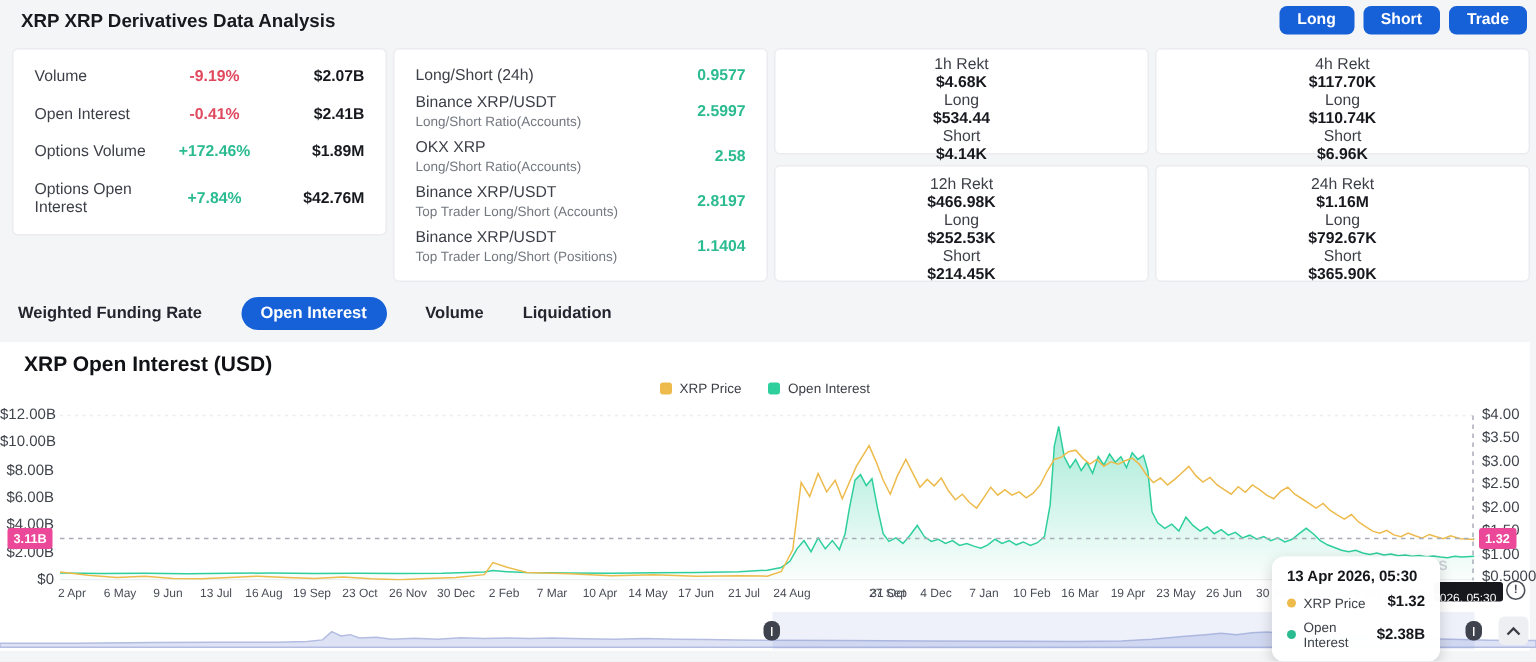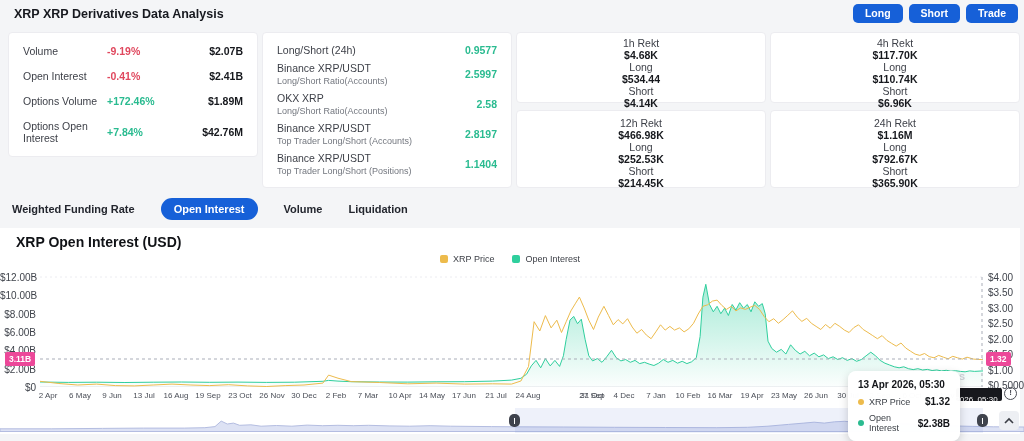--- a/index.html
+++ b/index.html
@@ -8,21 +8,21 @@
 
   
   .hdr-title { position:absolute; left:14px; top:7px; font-size:12.5px; font-weight:700; color:#17191f; }
   .hdr-btns { position:absolute; right:6px; top:4px; display:flex; gap:6px; }
   .hdr-btn { background:#1660d8; color:#fff; font-size:10.5px; font-weight:700; border:none; border-radius:5px; padding:4px 12px; height:19px; line-height:11px; cursor:pointer; }
 
   
   .card { position:absolute; background:#fff; border:1px solid #ececf0; border-radius:4px; display:flex; flex-direction:column; justify-content:space-around; padding:6px 14px; }
   .srow { display:flex; align-items:center; }
   .slabel { flex:1; font-size:10.5px; color:#3c3f47; }
-  .spct { width:72px; text-align:left; font-size:10.5px; font-weight:700; }
+  .spct { width:72px; text-align:center; font-size:10.5px; font-weight:700; }
   .sval { width:64px; text-align:right; font-size:10.5px; font-weight:700; color:#16181d; }
   .neg { color:#e0485e; } .pos { color:#2abb90; }
   .r2left { flex:1; }
   .r2l1 { font-size:10.5px; color:#3c3f47; }
   .r2l2 { font-size:9px; color:#73777f; margin-top:2px; }
   .r2val { font-size:10.5px; font-weight:700; color:#2abb90; }
   .rektrow { display:flex; align-items:center;flex-direction:column; }
   .rektlabel { flex:1; font-size:10.5px; color:#3c3f47; }
   .rektval { font-size:10.5px; font-weight:700; color:#16181d; }
 

